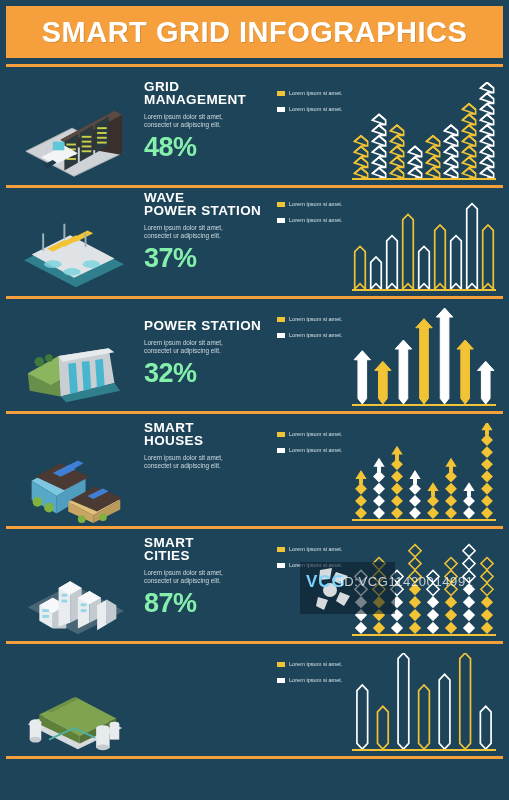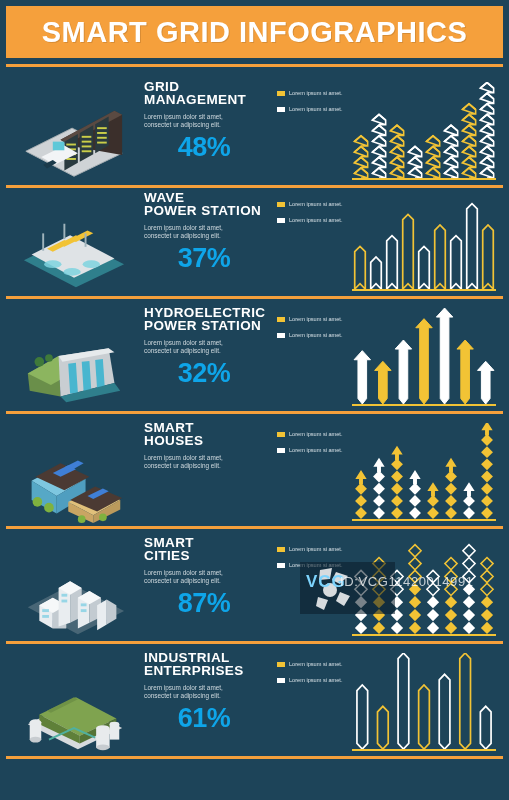--- a/index.html
+++ b/index.html
@@ -37,22 +37,22 @@
 
   .textcol{position:absolute;left:144px;top:6px;width:120px;}
   .ttl{
     color:#ffffff;font-size:13.5px;font-weight:bold;line-height:13px;
     letter-spacing:.4px;text-transform:uppercase;
   }
   .lorem{
     color:#cfd9de;font-size:6.4px;line-height:7.6px;margin-top:7px;width:92px;
   }
   .pct{
-    color:#0ea5e9;font-size:27px;font-weight:bold;line-height:27px;
-    margin-top:6px;letter-spacing:-.5px;text-align:center;
+    color:#86efac;font-size:27px;font-weight:bold;line-height:27px;
+    margin-top:6px;letter-spacing:-.5px;
   }
 
   .legend{position:absolute;left:277px;top:16px;width:78px;}
   .leg-item{display:flex;align-items:flex-start;margin-bottom:9px;}
   .swatch{width:8px;height:5px;margin-top:1px;margin-right:4px;flex:0 0 auto;}
   .sw-y{background:#f2c335;}
   .sw-w{background:#ffffff;}
   .leg-txt{color:#d6e0e6;font-size:5.6px;line-height:6.6px;}
 
   .chart{position:absolute;left:352px;top:8px;width:144px;height:96px;}
@@ -301,21 +301,21 @@
       </g>
       <polygon points="48,94 104,80 110,88 54,100" fill="#2f7f8c"></polygon>
       <g fill="#3f7a3a">
             <circle cx="26" cy="58" r="5"></circle>
             <circle cx="36" cy="54" r="4"></circle>
           </g>
     </svg>
 
     <div class="textcol">
       <div class="ttl">
-        <span>HYDROELECTRIC</span><br>
+        <br>
         <span>POWER STATION</span>
       </div>
       <div class="lorem">Lorem ipsum dolor sit amet, consectet ur adipiscing elit.</div>
       <div class="pct">32%</div>
     </div>
 
     <div class="legend">
       <div class="leg-item">
         <span class="swatch sw-y"></span>
         <span class="leg-txt">Lorem ipsum si amet.</span>
@@ -547,28 +547,20 @@
         <rect x="85" y="80" width="14" height="20" fill="#e8ebed"></rect>
         <ellipse cx="92" cy="100" rx="7" ry="3" fill="#c7ccd0"></ellipse>
         <ellipse cx="104" cy="76" rx="5" ry="2.5" fill="#e8ebed"></ellipse>
         <rect x="99" y="76" width="10" height="16" fill="#e8ebed"></rect>
       </g>
       <g stroke="#4fb0a0" stroke-width="2" fill="none">
         <path d="M36 92 L62 80 L84 90"></path>
       </g>
     </svg>
 
-    <div class="textcol">
-      <div class="ttl">
-        <span>INDUSTRIAL</span><br>
-        <span>ENTERPRISES</span>
-      </div>
-      <div class="lorem">Lorem ipsum dolor sit amet, consectet ur adipiscing elit.</div>
-      <div class="pct">61%</div>
-    </div>
 
     <div class="legend">
       <div class="leg-item">
         <span class="swatch sw-y"></span>
         <span class="leg-txt">Lorem ipsum si amet.</span>
       </div>
       <div class="leg-item">
         <span class="swatch sw-w"></span>
         <span class="leg-txt">Lorem ipsum si amet.</span>
       </div>

